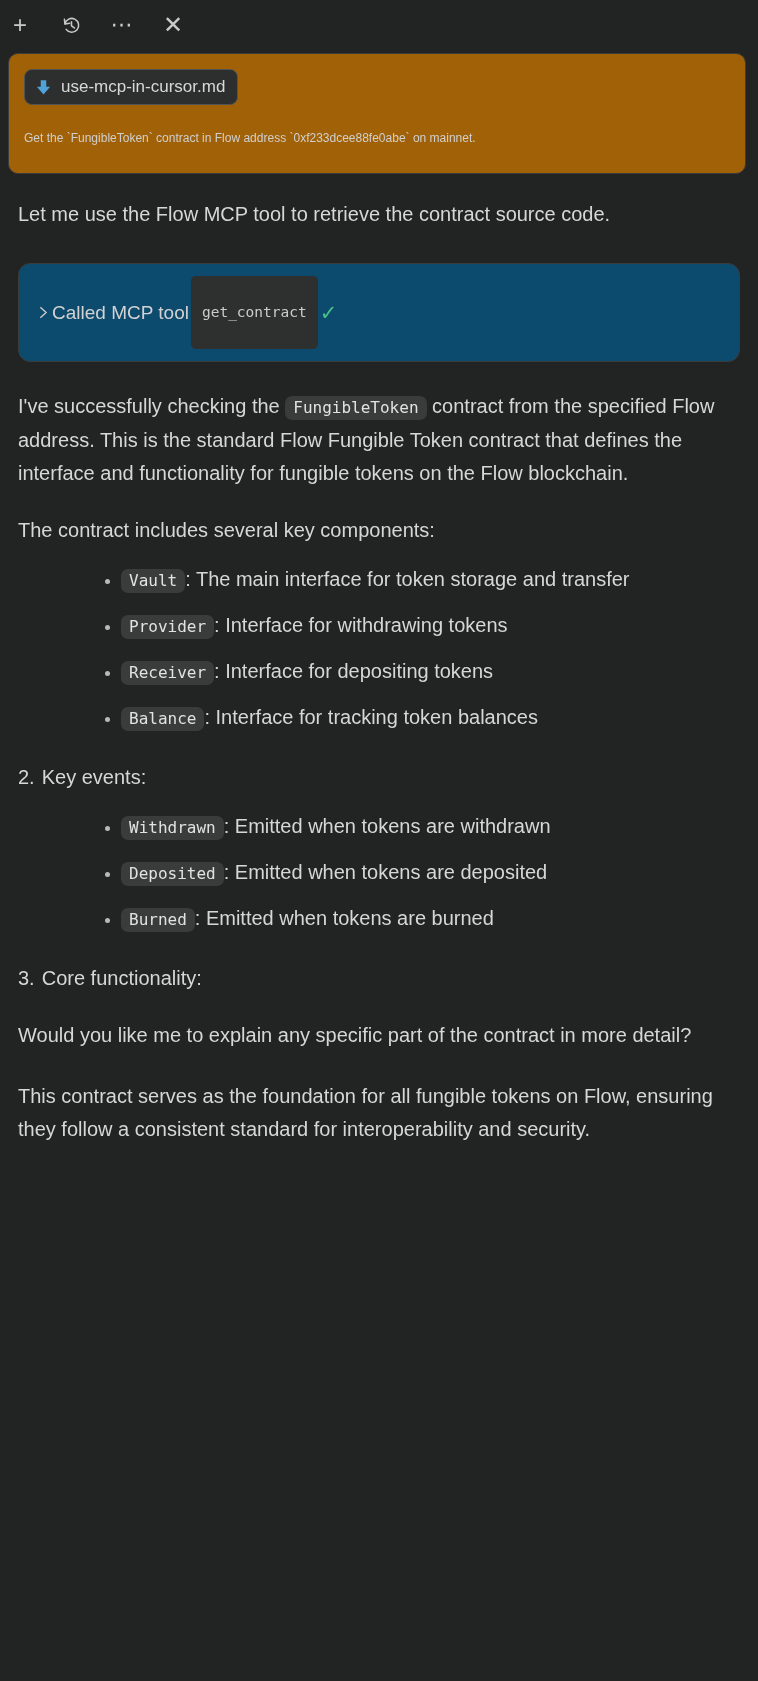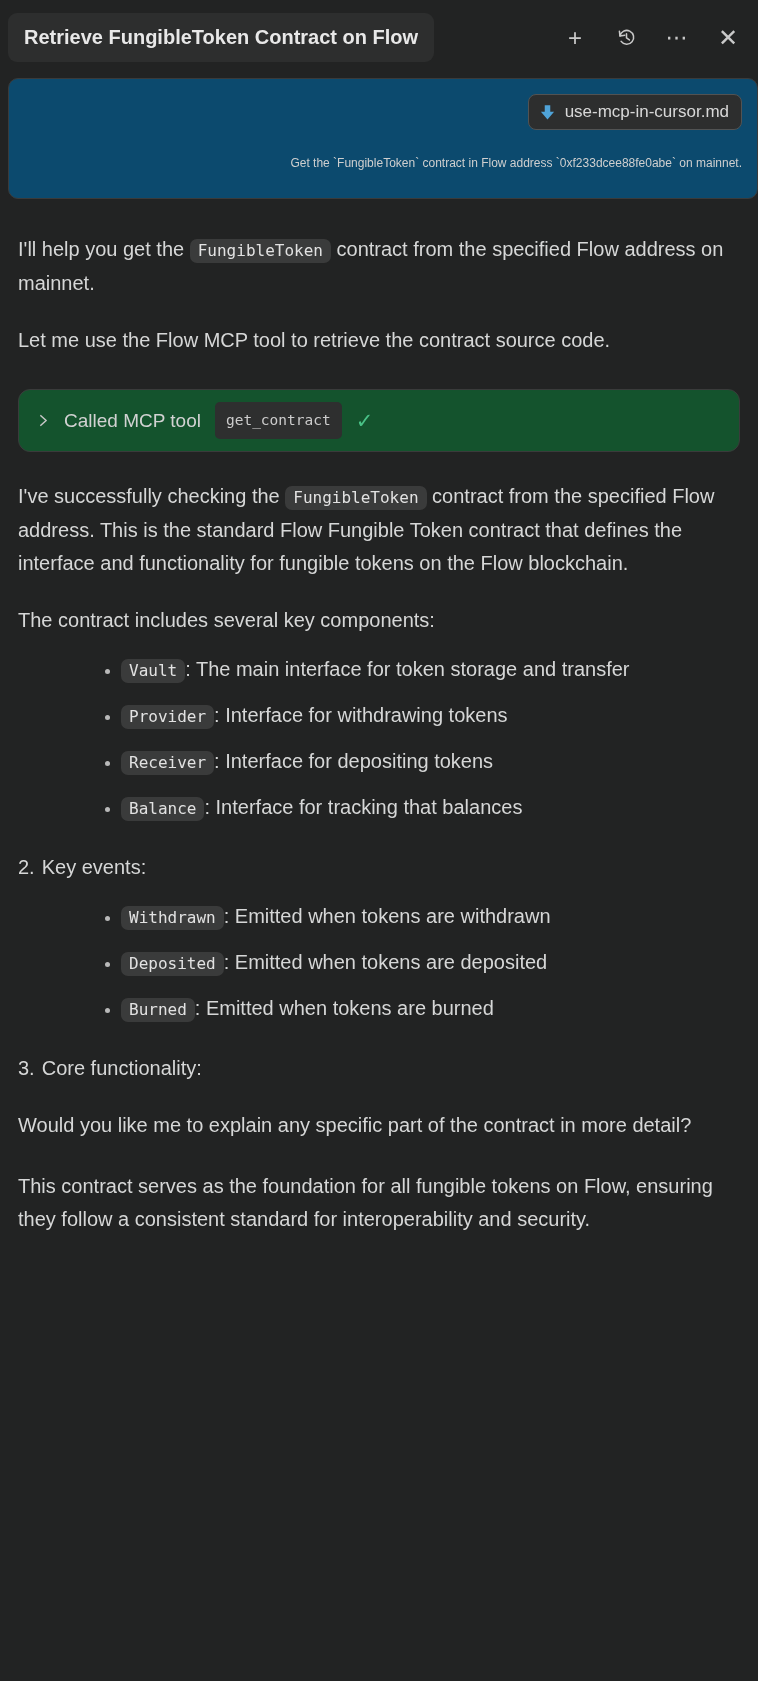--- a/index.html
+++ b/index.html
@@ -27,26 +27,25 @@
   .hdr-actions { display: flex; align-items: center; gap: 27px; padding-right: 4px; }
   .icon-btn {
     display: flex; align-items: center; justify-content: center;
     width: 24px; height: 24px; color: #c9c9c9; cursor: pointer;
     font-size: 24px; line-height: 24px; background: none; border: none;
   }
   .icon-btn.more { font-size: 22px; letter-spacing: 1px; }
 
   
   .user-card {
-    margin: 4px 0 0 8px;
-    background: #0c4a6e;
+    margin: 4px 12px 0 8px;
+    background: #a16207;
     border: 1px solid #3a3b3b;
     border-radius: 10px;
     padding: 15px 15px 17px 15px;
-    text-align: right;
   }
   .file-chip {
     display: inline-flex; align-items: center; gap: 9px;
     border: 1px solid #525353; border-radius: 8px;
     padding: 6px 12px 6px 10px;
     background: #2d2e2e; cursor: pointer;
   }
   .file-chip .fname { font-size: 17px; color: #d8d8d8; line-height: 22px; }
   .user-text { margin-top: 14px; color: #cfcfcf; font-size: 12px; line-height: 36px; }
 
@@ -60,32 +59,32 @@
     border-radius: 7px;
     padding: 2px 8px 3px 8px;
     color: #e2e2e2;
     white-space: nowrap;
   }
 
   
   .tool-box {
     margin-top: 32px;
     border: 1px solid #3a3b3b;
-    background: #14532d;
+    background: #0c4a6e;
     border-radius: 12px;
     padding: 12px 16px;
-    display: flex; align-items: center; gap: 12px;
+    display: flex; align-items: center; 
     cursor: pointer;
   }
   .tool-label { font-size: 19px; color: #d2d2d2; }
   .tool-badge {
     font-family: "DejaVu Sans Mono", "Liberation Mono", monospace;
     font-size: 14.5px;
     background: #2e2f2f; border-radius: 5px;
-    padding: 2px 11px; color: #cccccc; margin-left: 2px;
+    padding: 20px 11px; color: #cccccc; margin-left: 2px;
   }
   .check { font-size: 21px; font-weight: 400; margin-left: 2px; }
 
   
   .sec-head { margin-top: 26px; color: #d6d7d7; }
   .sec-head .num { margin-right: 7px; }
 
   
   ul.blist { margin-top: 16px; padding-left: 103px; list-style: disc; }
   ul.blist li { margin-top: 12px; color: #d6d7d7; }
@@ -94,21 +93,20 @@
   .litext { color: #d6d7d7; }
 
   svg { display: block; }
 </style>
 </head>
 <body>
 
 <div class="panel">
 
   <div class="hdr">
-    <div class="hdr-title">Retrieve FungibleToken Contract on Flow</div>
     <div class="hdr-actions">
       <button class="icon-btn">
         <span>+</span>
       </button>
       <button class="icon-btn">
         <span>
           <svg width="23" height="23" viewBox="0 0 24 24" fill="none" stroke="#c9c9c9" stroke-width="1.6" stroke-linecap="round" stroke-linejoin="round">
             <path d="M5.2 10.4 a7.2 7.2 0 1 1 1.2 5.6"></path>
             <path d="M4.6 5.4 l0.6 5 l5 -0.8"></path>
             <path d="M12 8.2 v4.3 l3 2.1"></path>
@@ -131,21 +129,20 @@
           <path d="M5.4 1.2 h5.2 v6 h3.6 L8 14.6 L1.8 7.2 h3.6 z" fill="#4FA3D8"></path>
         </svg>
       </span>
       <span class="fname">use-mcp-in-cursor.md</span>
     </div>
     <div class="user-text">Get the `FungibleToken` contract in Flow address `0xf233dcee88fe0abe` on mainnet.</div>
   </div>
 
   <div class="content">
 
-    <p class="para" style="margin-top:34px"><span>I'll help you get the </span><code class="chip">FungibleToken</code><span> contract from the specified Flow address on mainnet.</span></p>
 
     <p class="para">Let me use the Flow MCP tool to retrieve the contract source code.</p>
 
     <div class="tool-box">
       <span>
         <svg width="17" height="17" viewBox="0 0 16 16" fill="none" stroke="#c5c5c5" stroke-width="1.5" stroke-linecap="round" stroke-linejoin="round">
           <path d="M5.5 3.5 L10.5 8 L5.5 12.5"></path>
         </svg>
       </span>
       <span class="tool-label">Called MCP tool</span>
@@ -154,21 +151,21 @@
     </div>
 
     <p class="para" style="margin-top:28px"><span>I've successfully checking the </span><code class="chip">FungibleToken</code><span> contract from the specified Flow address. This is the standard Flow Fungible Token contract that defines the interface and functionality for fungible tokens on the Flow blockchain.</span></p>
 
     <p class="para">The contract includes several key components:</p>
 
     <ul class="blist">
       <li><code class="chip">Vault</code><span class="litext">: The main interface for token storage and transfer</span></li>
       <li><code class="chip">Provider</code><span class="litext">: Interface for withdrawing tokens</span></li>
       <li><code class="chip">Receiver</code><span class="litext">: Interface for depositing tokens</span></li>
-      <li><code class="chip">Balance</code><span class="litext">: Interface for tracking that balances</span></li>
+      <li><code class="chip">Balance</code><span class="litext">: Interface for tracking token balances</span></li>
     </ul>
 
     <div class="sec-head"><span class="num">2.</span><span>Key events:</span></div>
     <ul class="blist">
       <li><code class="chip">Withdrawn</code><span class="litext">: Emitted when tokens are withdrawn</span></li>
       <li><code class="chip">Deposited</code><span class="litext">: Emitted when tokens are deposited</span></li>
       <li><code class="chip">Burned</code><span class="litext">: Emitted when tokens are burned</span></li>
     </ul>
 
     <div class="sec-head"><span class="num">3.</span><span>Core functionality:</span></div>

